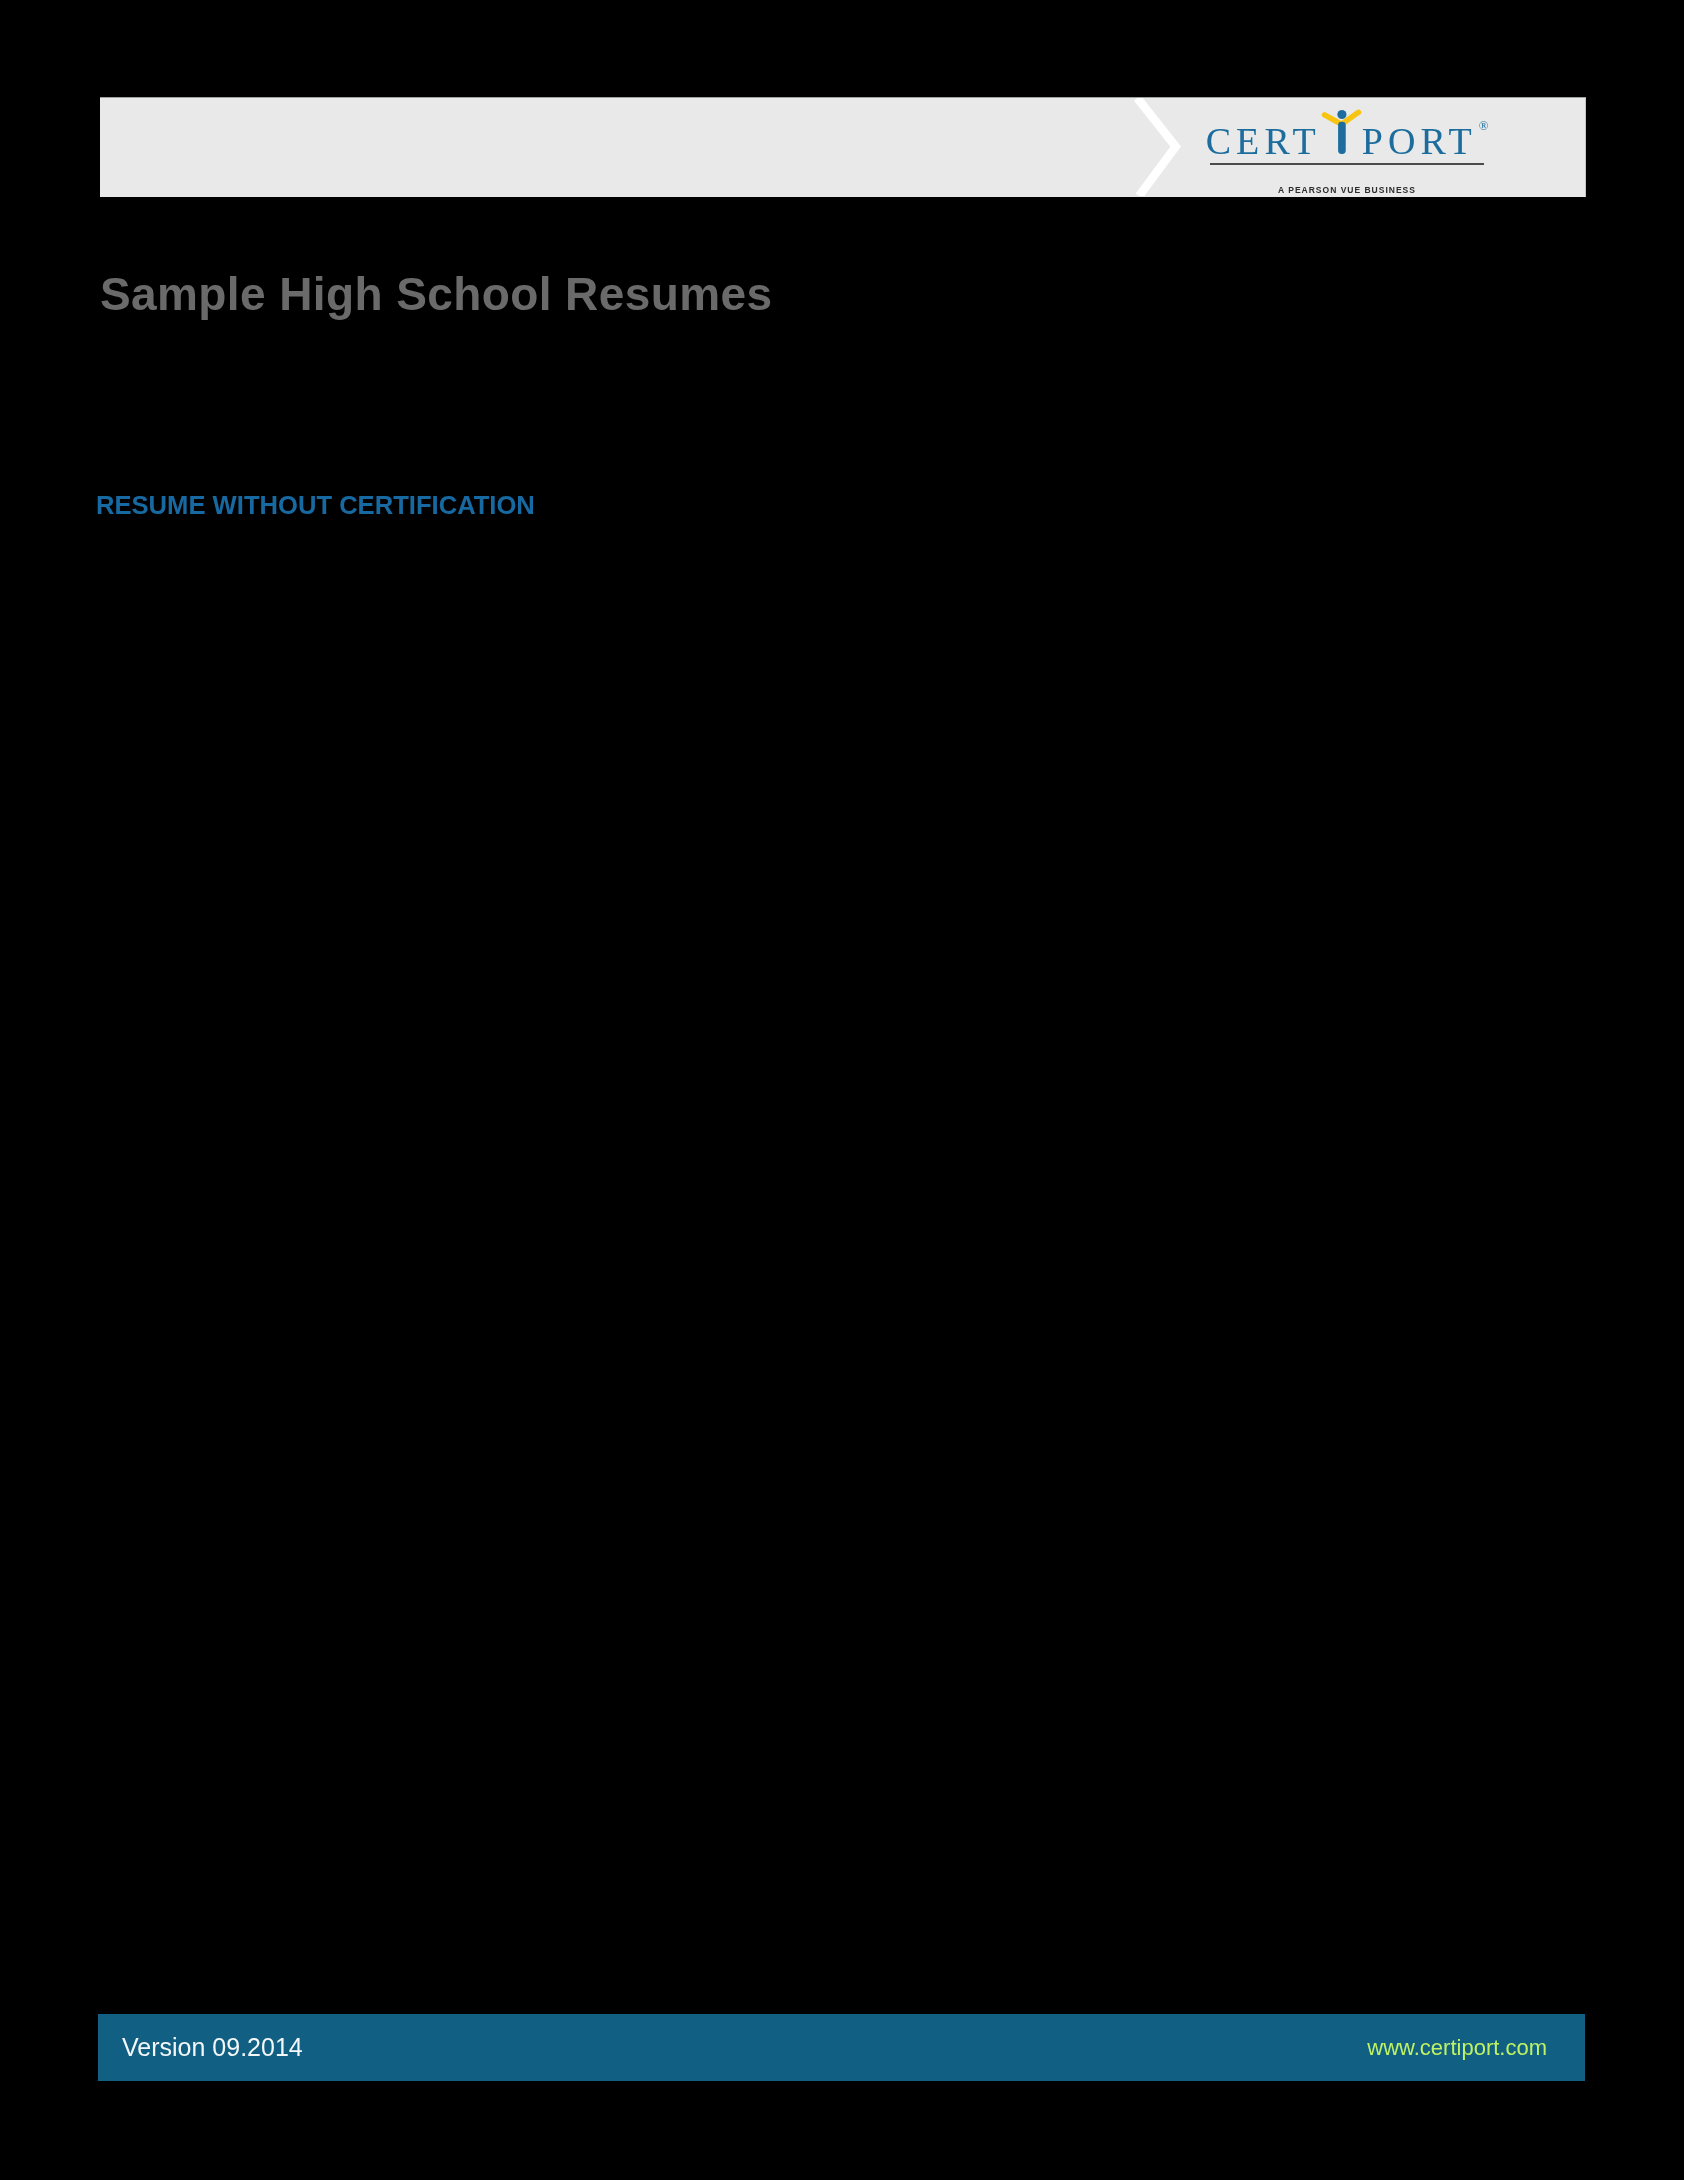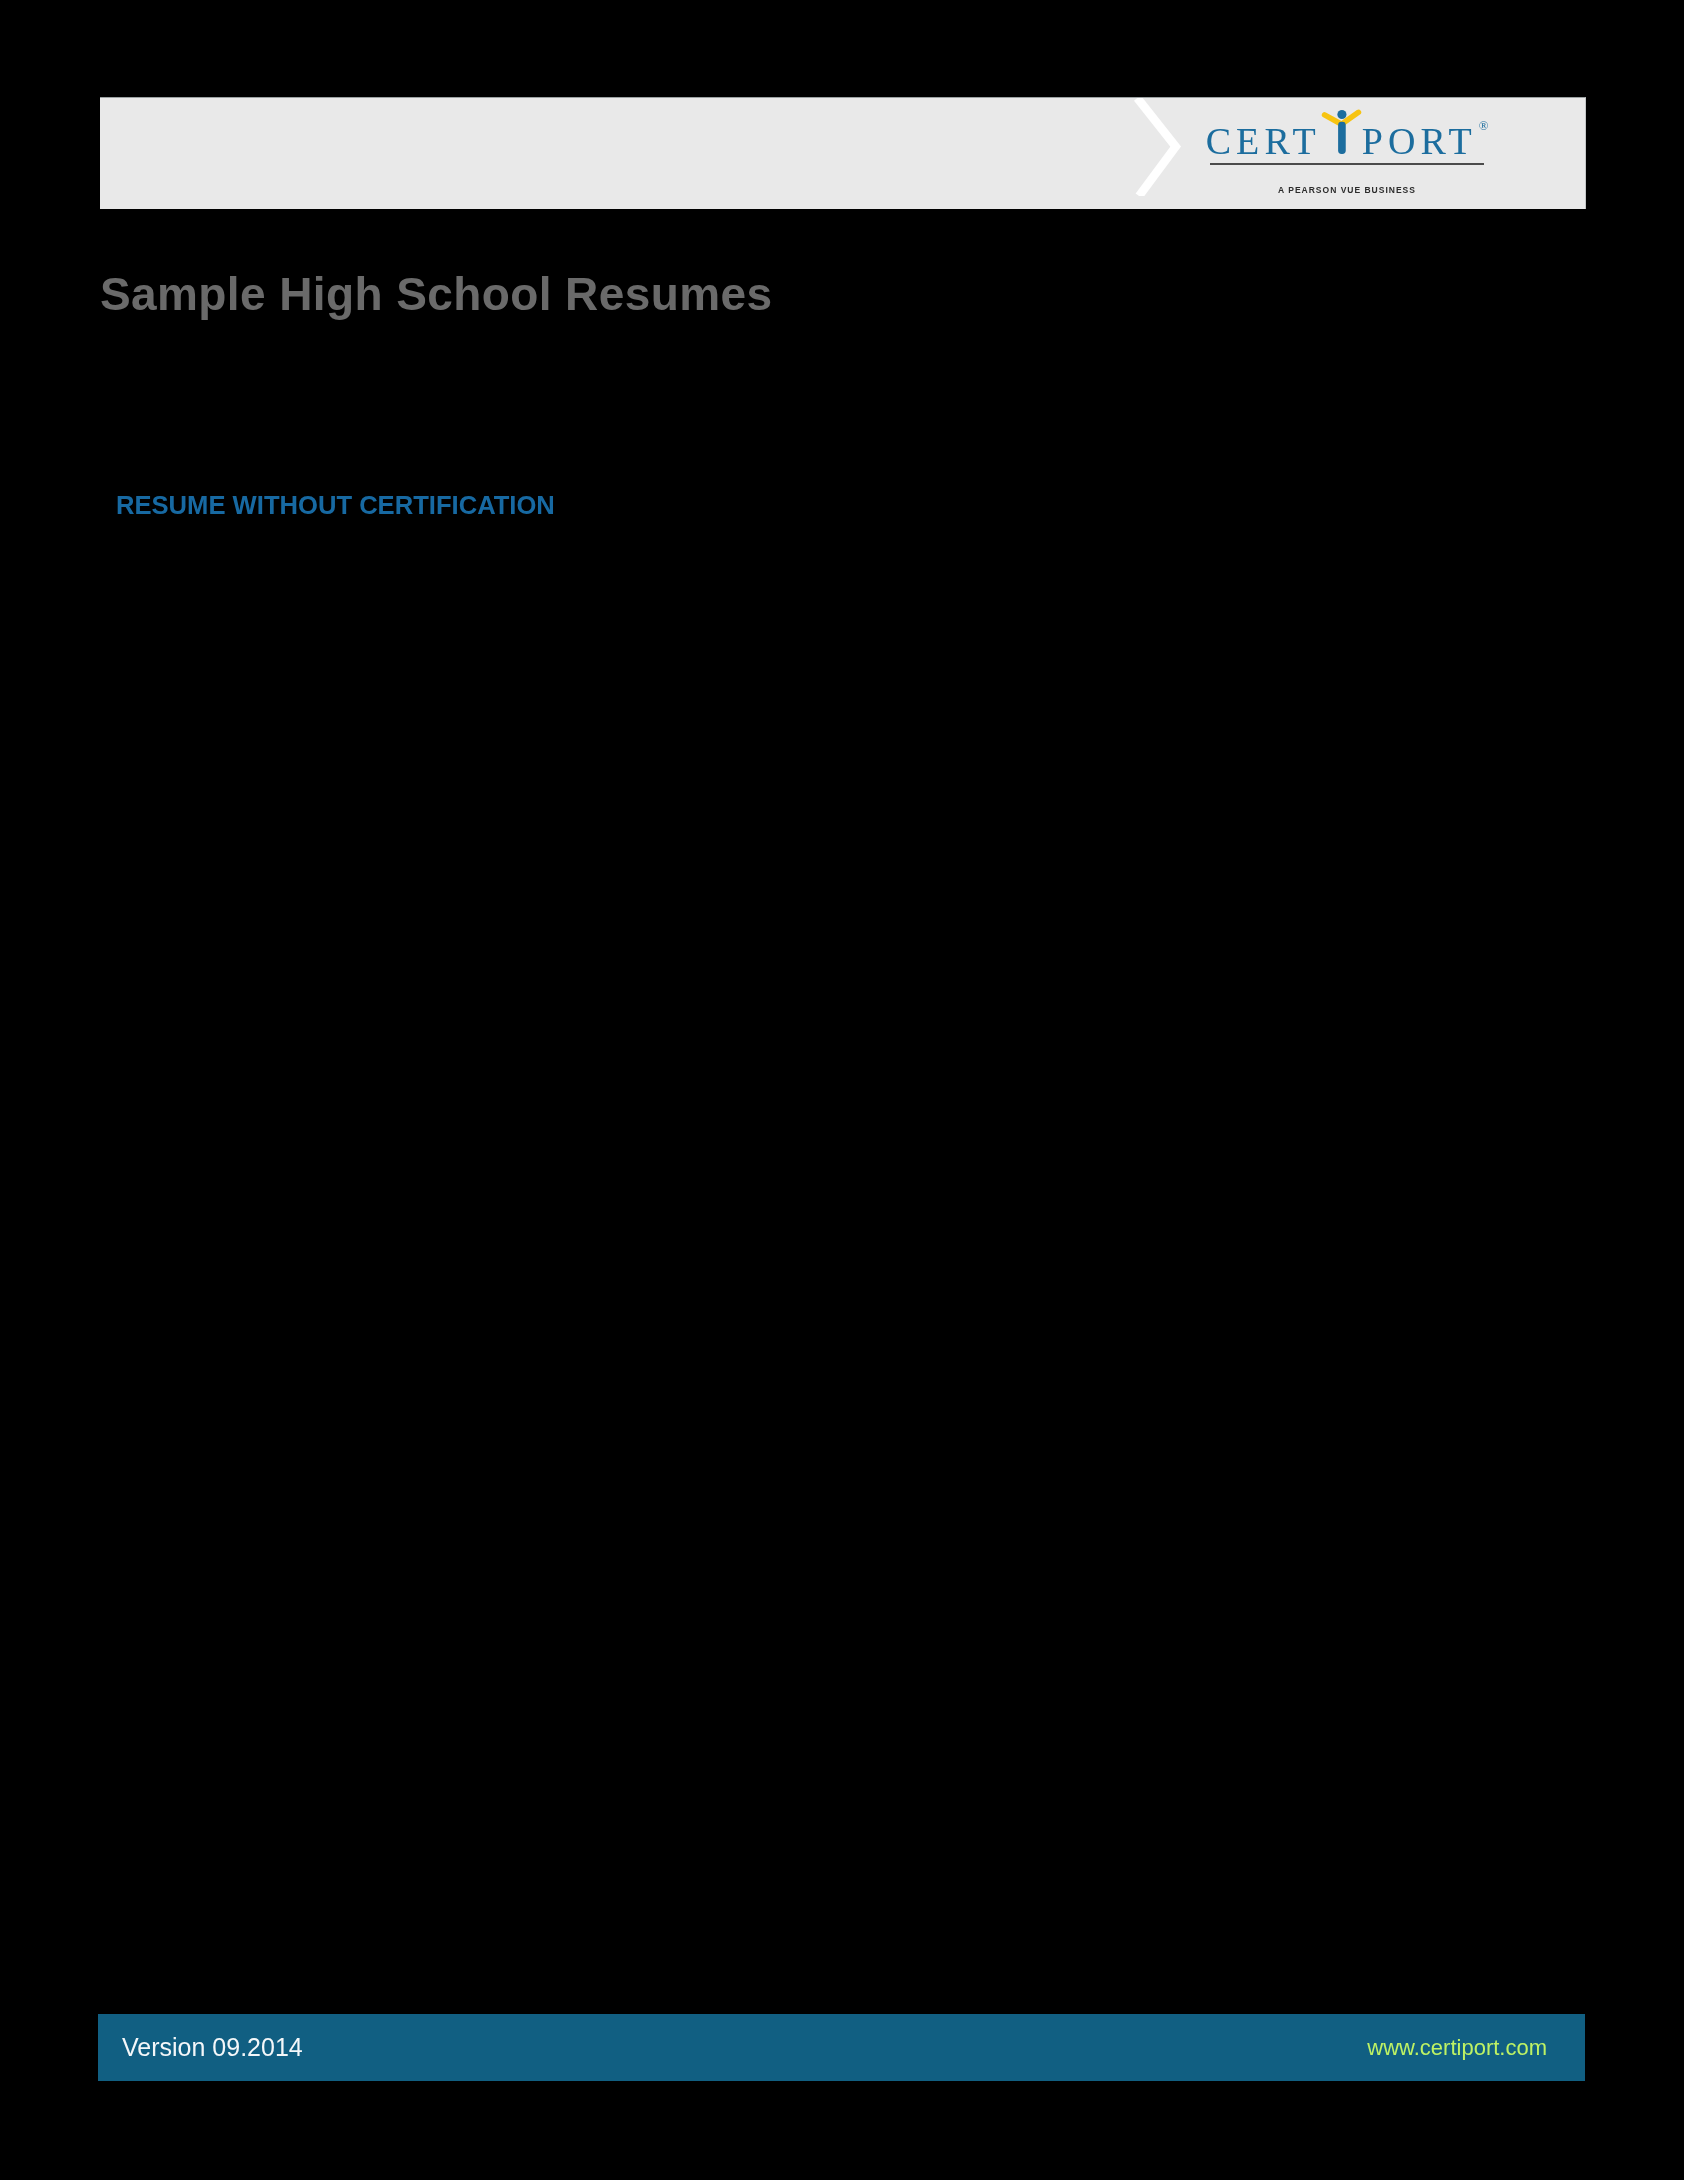--- a/index.html
+++ b/index.html
@@ -15,21 +15,21 @@
     overflow: hidden;
     font-family: "Liberation Sans", sans-serif;
   }
 
   
   .header-banner {
     position: absolute;
     left: 100px;
     top: 97px;
     width: 1486px;
-    height: 112px;
+    height: 100px;
     background: #e9e9e9;
     border-top: 1.7px solid #9ba1a2;
     border-right: 1.7px solid #c3c6c7;
     box-sizing: border-box;
     text-decoration: underline;
   }
   .chevron {
     position: absolute;
     left: 1033px;
     top: 0;
@@ -94,21 +94,21 @@
     top: 267px;
     font-size: 46px;
     font-weight: bold;
     letter-spacing: 0.4px;
     color: #6a6a6a;
     white-space: nowrap;
     text-align: right;
   }
   .section-heading {
     position: absolute;
-    left: 116px;
+    left: 96px;
     top: 491px;
     font-size: 25.6px;
     font-weight: bold;
     color: #1769a2;
     white-space: nowrap;
   }
 
   
   .footer-bar {
     position: absolute;

